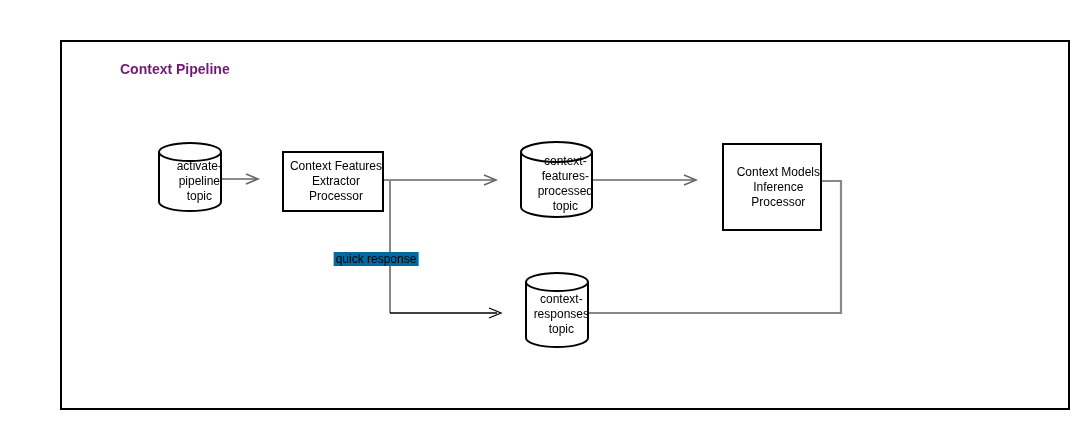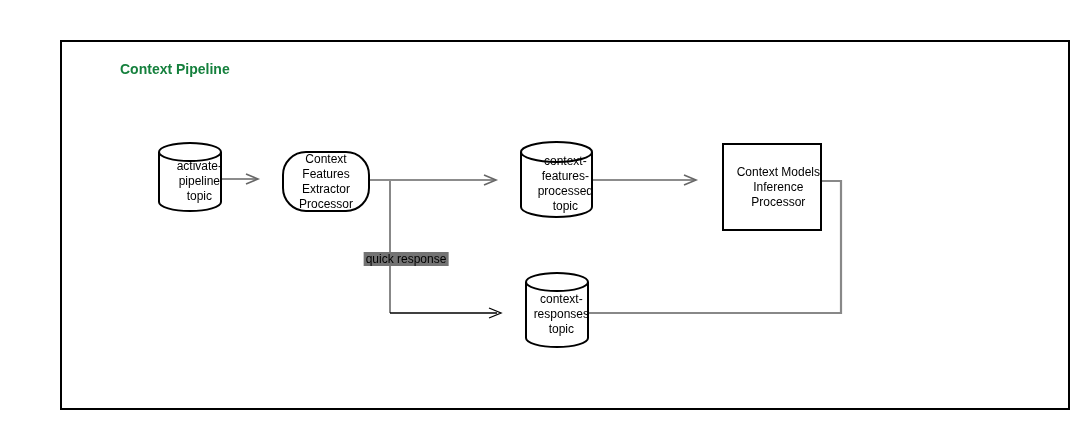--- a/index.html
+++ b/index.html
@@ -13,21 +13,21 @@
   .canvas { position: absolute; left: 0; top: 0; width: 1090px; height: 430px; background: #fff; }
   .frame {
     position: absolute;
     left: 60px; top: 40px; width: 1010px; height: 370px;
     border: 2px solid #000;
     background: #fff;
   }
   .diagram-title {
     position: absolute;
     left: 120px; top: 61px;
-    font-size: 14px; font-weight: bold; color: #15803d;
+    font-size: 14px; font-weight: bold; color: #701a75;
     white-space: nowrap;
   }
   svg.edges-layer {
     position: absolute; left: 0; top: 0; width: 1090px; height: 430px;
     pointer-events: none;
   }
   .node {
     position: absolute;
     display: flex; align-items: center; justify-content: flex-end; margin-left: 22px;
   }
@@ -37,23 +37,23 @@
     font-size: 12px; line-height: 1.25; color: #000;
     text-align: center;
     white-space: pre-line;
   }
   .node.cylinder .label { padding-top: 9px; }
   .node.process {
     border: 2px solid #000; background: #fff;
   }
   .edge-label {
     position: absolute;
-    left: 406px; top: 259px;
+    left: 376px; top: 259px;
     transform: translate(-50%, -50%);
-    background: #737373;
+    background: #0369a1;
     padding: 0 2px;
     font-size: 12px; color: #000;
     white-space: nowrap;
     text-align: center;
   }
 </style>
 </head>
 <body>
 
 <div class="canvas">
@@ -94,21 +94,21 @@
   <div class="node cylinder" style="left:136px; top:142px; width:64px; height:70px;">
     <svg class="shape" width="64" height="70" viewBox="0 0 64 70">
       <path d="M 1 10 L 1 60 A 31 9 0 0 0 63 60 L 63 10" fill="#ffffff" stroke="#000000" stroke-width="2"></path>
       <ellipse cx="32" cy="10" rx="31" ry="9" fill="#ffffff" stroke="#000000" stroke-width="2"></ellipse>
     </svg>
     <div class="label">activate-
 pipeline
 topic</div>
   </div>
 
-  <div class="node process" style="left:260px; top:151px; width:88px; height:61px;border-radius:24px;">
+  <div class="node process" style="left:260px; top:151px; width:102px; height:61px;">
     <div class="label">Context Features
 Extractor
 Processor</div>
   </div>
 
   <div class="node cylinder" style="left:498px; top:141px; width:73px; height:77px;">
     <svg class="shape" width="73" height="77" viewBox="0 0 73 77">
       <path d="M 1 11 L 1 66 A 35.5 10 0 0 0 72 66 L 72 11" fill="#ffffff" stroke="#000000" stroke-width="2"></path>
       <ellipse cx="36.5" cy="11" rx="35.5" ry="10" fill="#ffffff" stroke="#000000" stroke-width="2"></ellipse>
     </svg>

